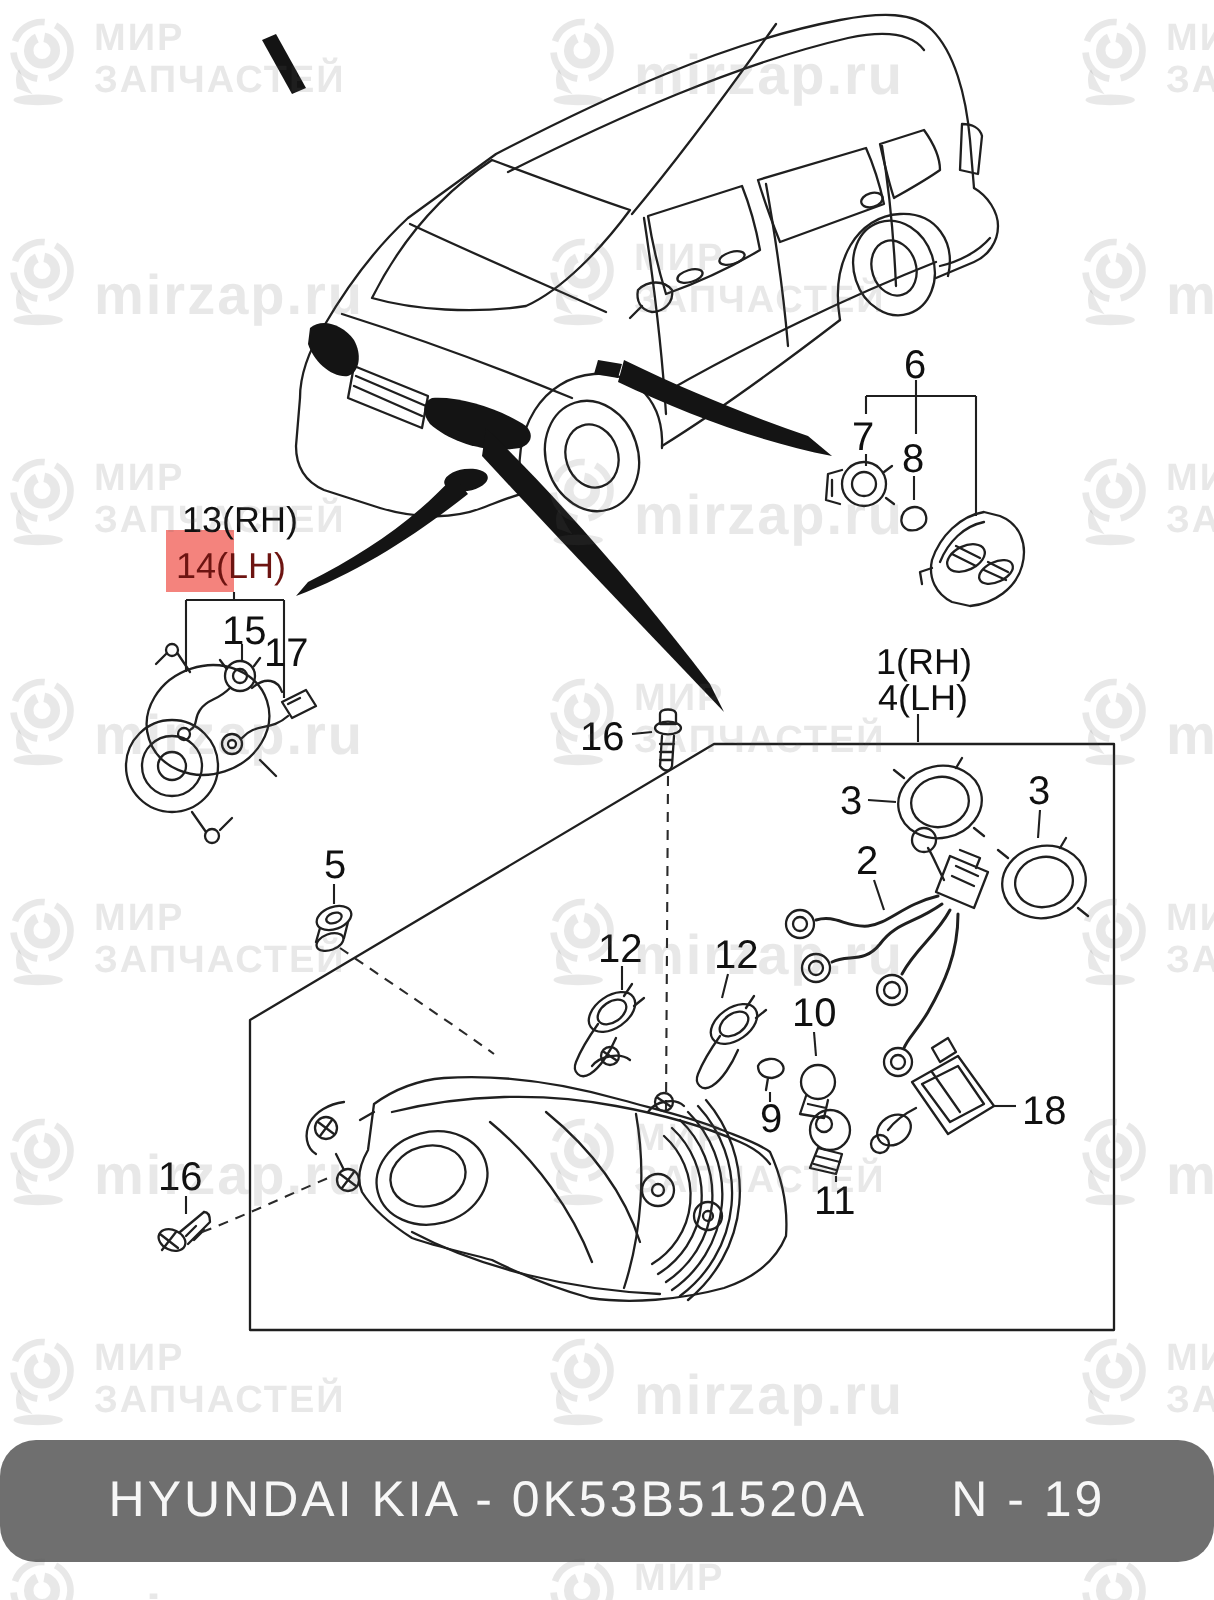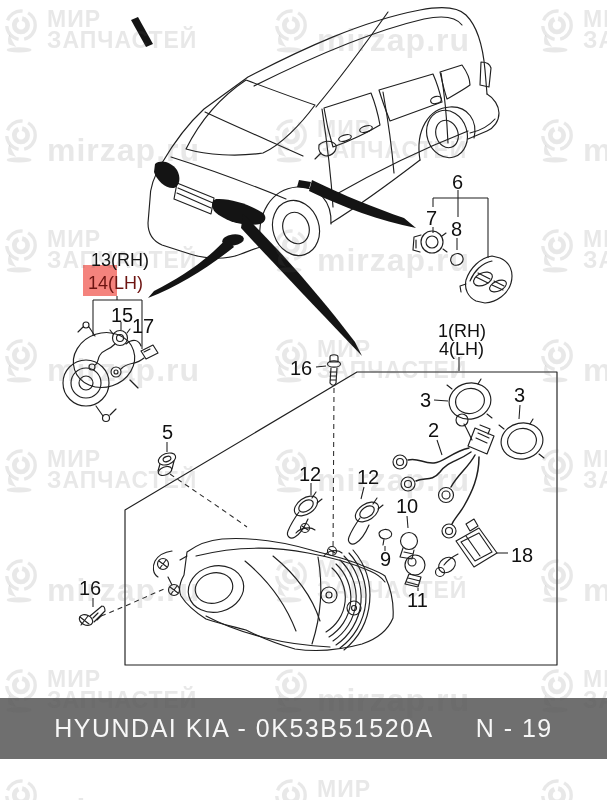--- a/index.html
+++ b/index.html
@@ -19,25 +19,25 @@
   .dash{stroke:#2a2a2a;fill:none;stroke-width:1.05;stroke-dasharray:5 4;}
   .lead{stroke:#1f1f1f;fill:none;stroke-width:1.05;}
   .lbl{fill:#101010;font-size:20px;}
   .lbl-sm{fill:#101010;font-size:18px;}
   .hl-rect{fill:var(--highlight-fill);}
   .hl-text{fill:var(--highlight-text);}
   
   #watermark-layer{position:absolute;left:0;top:0;width:607px;height:800px;pointer-events:none;z-index:30;color:var(--watermark);}
   .wm-tile{position:absolute;display:flex;align-items:flex-start;white-space:nowrap;}
   .wm-tile svg{flex:0 0 auto;}
-  .wm-text{margin-left:7px;font-size:23px;font-weight:bold;line-height:21px;letter-spacing:1px;margin-top:3px;}
-  .wm-site{margin-left:7px;font-size:32px;font-weight:bold;margin-top:16px;letter-spacing:1px;}
+  .wm-text{margin-left:7px;font-size:19px;font-weight:bold;line-height:21px;letter-spacing:1px;margin-top:3px;}
+  .wm-site{margin-left:7px;font-size:28px;font-weight:bold;margin-top:16px;letter-spacing:1px;}
   
-  .footer{position:absolute;left:0;top:698px;width:607px;height:61px;background:var(--footer-bg);
-          display:flex;align-items:center;justify-content:center;gap:42px;z-index:10;}
+  .footer{position:absolute;left:0;top:720px;width:607px;height:61px;background:var(--footer-bg);
+          display:flex;align-items:center;justify-content:center;gap:42px;z-index:10;border-radius:18px;}
   .footer span{color:var(--footer-text);font-size:25px;letter-spacing:1.5px;}
 </style>
 </head>
 <body>
 
 <div class="stage">
 
 <svg width="607" height="740" viewBox="0 0 607 740">
 
   <g>

